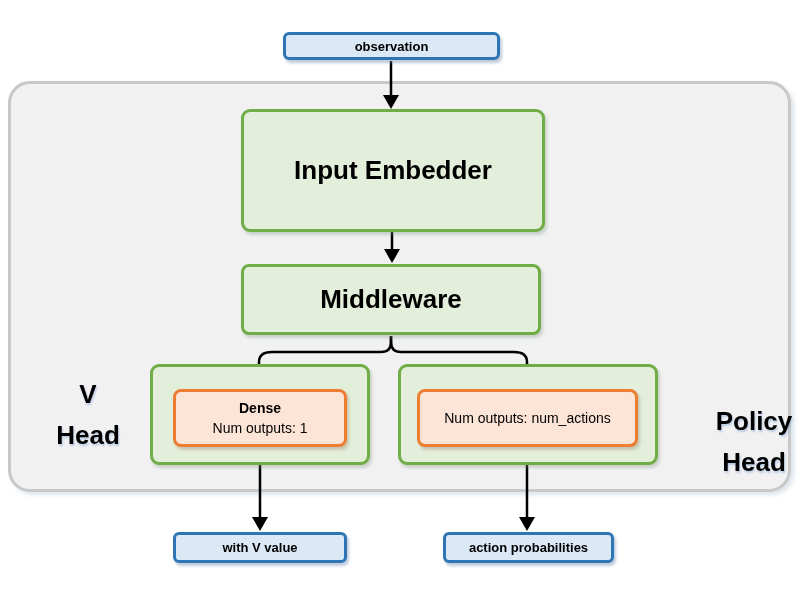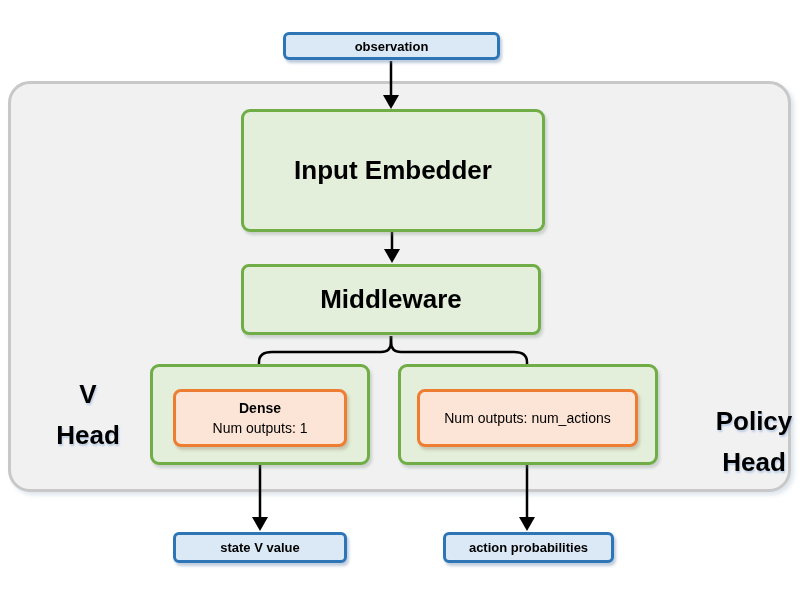--- a/index.html
+++ b/index.html
@@ -115,20 +115,20 @@
     <div>V</div>
     <div>Head</div>
   </div>
 
   <div class="head-label l-phead">
     <div>Policy</div>
     <div>Head</div>
   </div>
 
   <div class="node blue-box n-statev">
-    <span>state V value</span>
+    <span>with V value</span>
   </div>
 
   <div class="node blue-box n-actionp">
     <span>action probabilities</span>
   </div>
 
 </div>
 
 </body></html>

